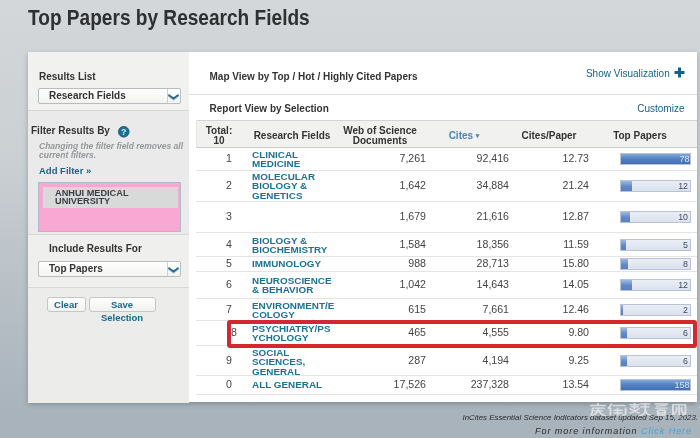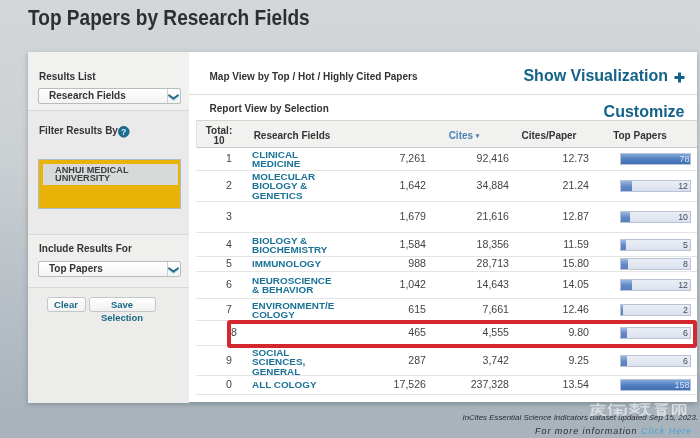--- a/index.html
+++ b/index.html
@@ -14,28 +14,28 @@
   #sidebar{left:0;top:0;width:161px;height:350px;background:#f1f1ef;border-right:1px solid #dadad8;}
   .sec2{left:0;top:57.5px;width:161px;height:124.5px;background:#e9eae9;border-top:1px solid #d7d8d7;}
   .sec3{left:0;top:182px;width:161px;height:52.5px;background:#efefed;border-top:1px solid #d7d8d7;}
   .sec4{left:0;top:234.5px;width:161px;height:115.5px;background:#ececea;border-top:1px solid #d7d8d7;}
   .slabel{font-size:10px;font-weight:bold;color:#333;}
   .dd{width:131px;height:13.5px;background:linear-gradient(#ffffff,#f3f3f1);border:1px solid #b7bcbf;border-radius:2px;
       font-size:10px;font-weight:bold;color:#333;line-height:13.5px;padding-left:10px;}
   .chev{position:absolute;right:1px;top:4.6px;}
   .ddsep{position:absolute;right:12.5px;top:0;bottom:0;border-left:1px solid #ccd0d2;}
   #note{left:11px;top:89.5px;width:148px;font-size:8.5px;font-style:italic;font-weight:bold;color:#95989a;line-height:9.4px;}
-  #listbox{left:10px;top:107px;width:141px;height:48px;background:#eab308;border:1px solid #abbcc6;}
+  #listbox{left:10px;top:130px;width:141px;height:48px;background:#f9a8d4;border:1px solid #abbcc6;}
   #listsel{left:3.5px;top:3.5px;width:122.5px;height:19px;background:#d8dada;font-size:9.2px;font-weight:bold;color:#3a3e41;
            line-height:8.9px;padding:2px 0 0 12.5px;}
   .btn{height:13.5px;background:linear-gradient(#fefefd,#f1f1ef);border:1px solid #c3c7c9;border-radius:3px;
        font-size:9.5px;font-weight:bold;color:#186788;text-align:center;line-height:13.5px;margin-left:8px;}
   #main{left:161px;top:0;width:508px;height:350px;background:#fff;}
   .mhead{font-size:10px;font-weight:bold;color:#333;}
-  .mlink{font-size:16px;font-weight:bold;color:#14628a;}
+  .mlink{font-size:10px;font-weight:normal;color:#14628a;}
   #div1{left:0;top:41.5px;width:508px;height:0;border-top:1px solid #dddddb;}
   #thead{left:7px;top:68px;width:501px;height:27.5px;background:#f1f1ef;border-top:1px solid #d4d4d2;border-bottom:1px solid #c9c9c7;box-sizing:border-box;}
   .hc{position:absolute;font-size:10px;font-weight:bold;color:#333;line-height:10.3px;text-align:center;top:calc(52% + 1.5px);transform:translateY(-50%);}
   .row{position:absolute;left:196px;width:501px;border-bottom:1px solid #e4e4e2;background:#fff;}
   .rank{position:absolute;left:0px;width:36px;text-align:right;font-size:10.6px;color:#444;top:calc(50% - 1px);transform:translateY(-50%);}
   .fld{position:absolute;left:56px;width:94px;font-size:9.9px;font-weight:bold;color:#1a7396;line-height:9.4px;top:50%;transform:translateY(-50%);}
   .num{position:absolute;font-size:10.6px;color:#444;text-align:right;top:calc(50% - 1px);transform:translateY(-50%);}
   .wos{left:140px;width:90px;}
   .cit{left:228px;width:85px;}
   .cpp{left:310px;width:83px;}
@@ -56,48 +56,50 @@
 <div class="abs" id="panel">
   <div class="abs" id="sidebar">
     <div class="abs sec2"></div>
     <div class="abs sec3"></div>
     <div class="abs sec4"></div>
     <div class="abs slabel" style="left:11px;top:18.5px;">Results List</div>
     <div class="abs dd" style="left:10px;top:36px;">Research Fields<i class="ddsep"></i><svg class="chev" width="11" height="7" viewBox="0 0 11 7">
           <path d="M1 2.4 L5.5 5.8 L10 2.4" fill="none" stroke="#b5d8ea" stroke-width="1.8" stroke-linecap="round"></path>
           <path d="M1 1.2 L5.5 4.6 L10 1.2" fill="none" stroke="#2b6a8a" stroke-width="1.9" stroke-linecap="round"></path>
         </svg></div>
-    <div class="abs slabel" style="left:11px;top:73px;">Filter Results By</div>
+    <div class="abs slabel" style="left:3px;top:73px;">Filter Results By</div>
     <svg class="abs" style="left:90.2px;top:74.2px;" width="11.5" height="11.5" viewBox="0 0 11.5 11.5">
         <circle cx="5.75" cy="5.75" r="5.4" fill="#1a6f92" stroke="#11536f" stroke-width="0.7"></circle>
         <text x="5.75" y="9" font-size="8.8" font-weight="bold" fill="#d9eef8" text-anchor="middle" font-family="Liberation Sans">?</text>
       </svg>
+    <div class="abs" id="note">Changing the filter field removes all current filters.</div>
     <div class="abs" style="left:11px;top:112.5px;font-size:9.5px;font-weight:bold;color:#186788;">Add Filter »</div>
     <div class="abs" id="listbox">
         <div class="abs" id="listsel">ANHUI MEDICAL<br>UNIVERSITY</div>
       </div>
-    <div class="abs slabel" style="left:11px;top:190.5px;">Include Results For</div>
+    <div class="abs slabel" style="left:21px;top:190.5px;">Include Results For</div>
     <div class="abs dd" style="left:10px;top:209px;">Top Papers<i class="ddsep"></i><svg class="chev" width="11" height="7" viewBox="0 0 11 7">
           <path d="M1 2.4 L5.5 5.8 L10 2.4" fill="none" stroke="#b5d8ea" stroke-width="1.8" stroke-linecap="round"></path>
           <path d="M1 1.2 L5.5 4.6 L10 1.2" fill="none" stroke="#2b6a8a" stroke-width="1.9" stroke-linecap="round"></path>
         </svg></div>
     <div class="abs btn" style="left:10.5px;top:244.5px;width:37px;">Clear</div>
     <div class="abs btn" style="left:52.5px;top:244.5px;width:65px;">Save Selection</div>
   </div>
   <div class="abs" id="main">
     <div class="abs mhead" style="left:20.5px;top:18.5px;">Map View by Top / Hot / Highly Cited Papers</div>
     <div class="abs mlink" style="right:12.5px;top:15.2px;">Show Visualization <svg width="11" height="11" viewBox="0 0 11 11" style="vertical-align:-1.5px;margin-left:1px;">
           <path d="M5.5 0.5 V10.5 M0.5 5.5 H10.5" stroke="#14628a" stroke-width="3"></path>
         </svg></div>
     <div class="abs" id="div1"></div>
     <div class="abs mhead" style="left:20.5px;top:51px;text-align:right;">Report View by Selection</div>
     <div class="abs mlink" style="right:12.5px;top:50.5px;">Customize</div>
     <div class="abs" id="thead">
       <div class="hc" style="left:8px;width:30px;">Total:<br>10</div>
       <div class="hc" style="left:56px;width:80px;">Research Fields</div>
+      <div class="hc" style="left:140px;width:88px;">Web of Science<br>Documents</div>
       <div class="hc" style="left:233px;width:70px;color:#4f81b5;">Cites <span style="font-size:7px;vertical-align:1px;">▾</span></div>
       <div class="hc" style="left:313px;width:80px;">Cites/Paper</div>
       <div class="hc" style="left:399px;width:90px;">Top Papers</div>
     </div>
   </div>
 </div>
 <div class="abs" style="left:196px;top:120px;width:0;height:275px;border-left:1px solid #e3e3e1;"></div>
   <div class="row" style="top:147.5px;height:22.5px;">
     <span class="rank" style="">1</span>
     <div class="fld" style="">CLINICAL<br>MEDICINE</div>
@@ -169,42 +171,43 @@
     <div class="num wos">615</div>
     <div class="num cit">7,661</div>
     <div class="num cpp">12.46</div>
     <div class="track">
       <div class="fill" style="width:2px;"></div>
       <span class="bnum">2</span>
     </div>
   </div>
   <div class="row" style="top:321px;height:24px;">
     <span class="rank" style="width:41px;">8</span>
+    <div class="fld" style="">PSYCHIATRY/PS<br>YCHOLOGY</div>
     <div class="num wos">465</div>
     <div class="num cit">4,555</div>
     <div class="num cpp">9.80</div>
     <div class="track">
       <div class="fill" style="width:6.2px;"></div>
       <span class="bnum">6</span>
     </div>
   </div>
   <div class="row" style="top:346px;height:29px;">
     <span class="rank" style="">9</span>
     <div class="fld" style="top:calc(50% + 1.5px);">SOCIAL<br>SCIENCES,<br>GENERAL</div>
     <div class="num wos">287</div>
-    <div class="num cit">3,742</div>
+    <div class="num cit">4,194</div>
     <div class="num cpp">9.25</div>
     <div class="track">
       <div class="fill" style="width:6.2px;"></div>
       <span class="bnum">6</span>
     </div>
   </div>
   <div class="row" style="top:376px;height:18px;">
     <span class="rank" style="">0</span>
-    <div class="fld" style="">ALL COLOGY</div>
+    <div class="fld" style="">ALL GENERAL</div>
     <div class="num wos">17,526</div>
     <div class="num cit">237,328</div>
     <div class="num cpp">13.54</div>
     <div class="track">
       <div class="fill fillfull" style="width:69px;"></div>
       <span class="bnum bnumw">158</span>
     </div>
   </div>
 
 <div class="abs" id="redbox"></div>

